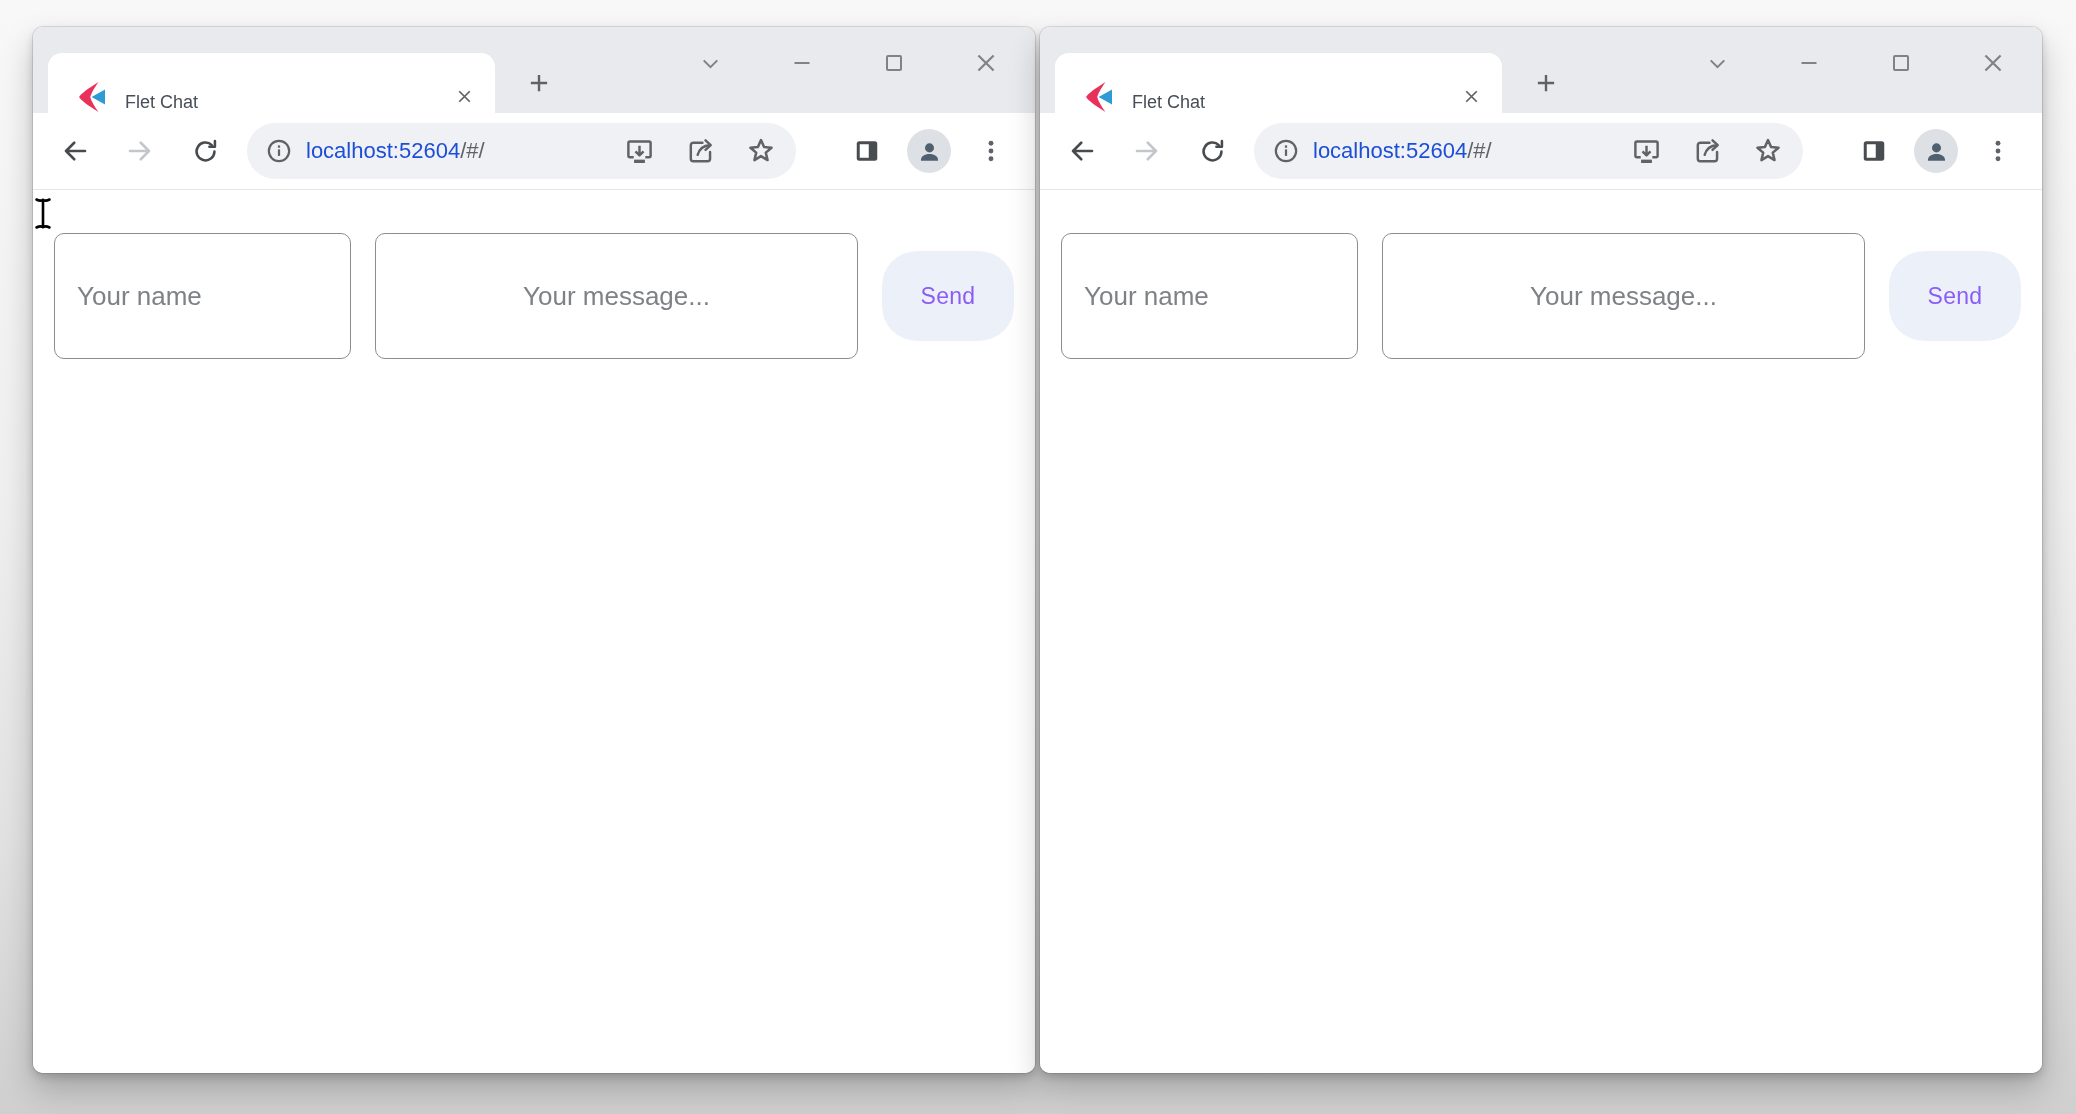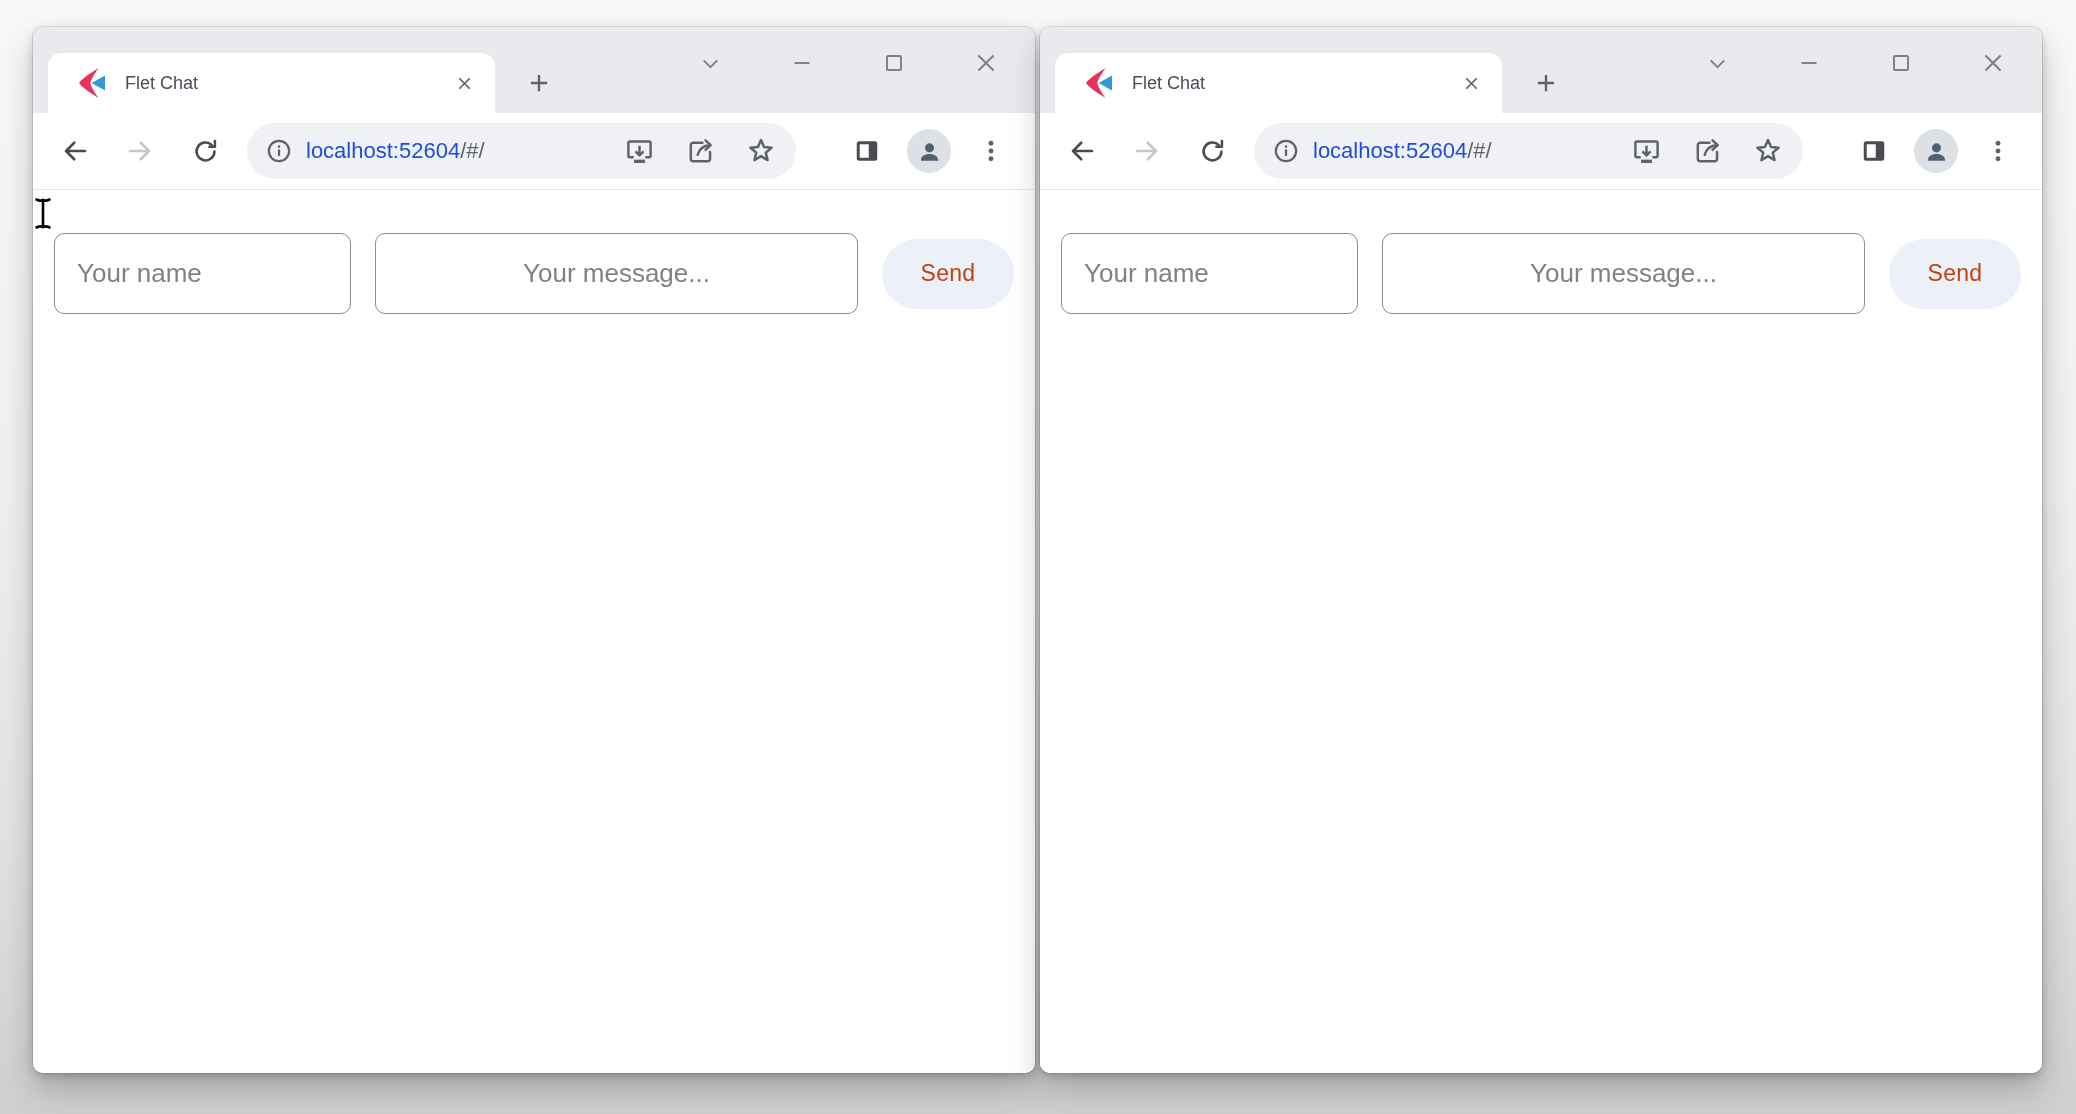--- a/index.html
+++ b/index.html
@@ -20,21 +20,21 @@
   #win-left{left:33px;}
   #win-right{left:1040px;}
 
   
   .tabstrip{
     position:relative;height:86px;background:#e8eaed;border-radius:10px 10px 0 0;
   }
   .tab{
     position:absolute;left:15px;top:26px;width:447px;height:60px;
     background:#fff;border-radius:14px 14px 0 0;
-    display:flex;align-items:center;box-sizing:border-box;
+    display:flex;align-items:flex-end;box-sizing:border-box;
     padding:0 14px 0 28px;
   }
   .favicon{width:32px;height:32px;flex:none;}
   .tab-title{
     flex:1;margin-left:17px;font-size:18px;color:#474e57;
     white-space:nowrap;overflow:hidden;
   }
   .tab-close{
     width:34px;height:34px;flex:none;border-radius:50%;
     display:grid;place-items:center;cursor:pointer;
@@ -86,31 +86,31 @@
 
   
   .content{
     height:883px;background:#fff;border-radius:0 0 10px 10px;
     box-sizing:border-box;
   }
   .form-row{
     display:flex;gap:24px;padding:43px 21px 0 21px;align-items:stretch;
   }
   .field{
-    height:81px;box-sizing:border-box;
+    height:126px;box-sizing:border-box;
     border:1.5px solid #8a8d92;border-radius:10px;background:#fff;
     font-family:"Liberation Sans","DejaVu Sans",sans-serif;
     font-size:26px;color:#1f1f1f;padding:0 22px;outline:none;
   }
   .field::placeholder{color:#7e8286;opacity:1;}
   .field.name{width:297px;flex:none;}
   .field.message{flex:1;min-width:0;text-align:center;}
   .send-btn{
-    width:132px;height:70px;flex:none;align-self:center;
-    border:none;border-radius:35px;background:#ecf1f9;color:#c2410c;
+    width:132px;height:90px;flex:none;align-self:center;
+    border:none;border-radius:35px;background:#ecf1f9;color:#8b5cf6;
     font-family:"Liberation Sans","DejaVu Sans",sans-serif;
     font-size:23px;font-weight:500;letter-spacing:.3px;cursor:pointer;
     display:grid;place-items:center;
   }
 
   .ibeam-cursor{position:absolute;left:32px;top:196px;z-index:20;pointer-events:none;}
 </style>
 </head>
 <body>
 

